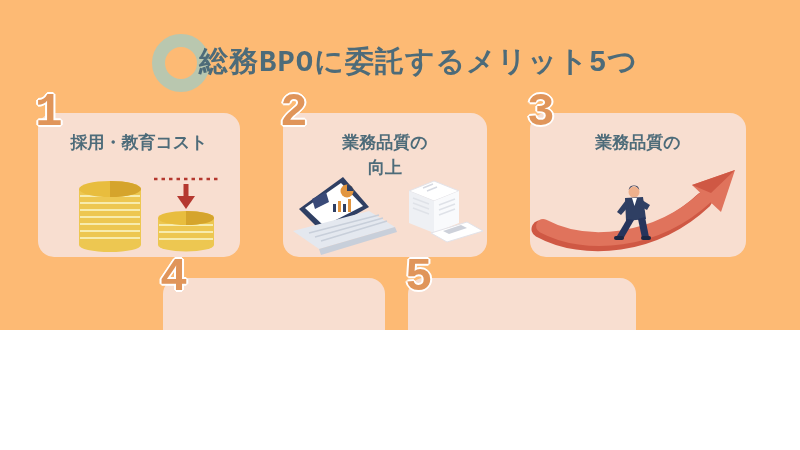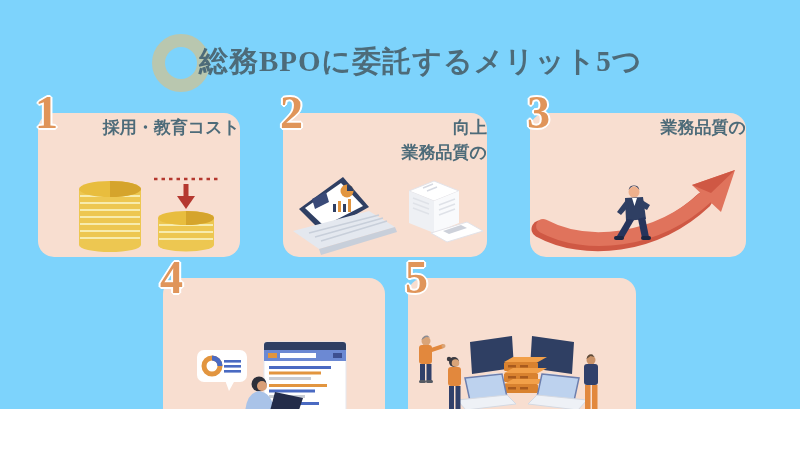--- a/index.html
+++ b/index.html
@@ -1,29 +1,29 @@
 <!DOCTYPE html>
 <html><head>
 <meta charset="utf-8">
 <style>
   html,body{margin:0;padding:0;background:#fff;}
-  .canvas{position:relative;width:800px;height:409px;background:#7dd3fc;overflow:hidden;
-          font-family:Liberation Serif, serif;}
+  .canvas{position:relative;width:800px;height:330px;background:#fdba74;overflow:hidden;
+          font-family:Liberation Mono, monospace;}
   
   .ring{position:absolute;left:152px;top:34px;width:32px;height:32px;border:13px solid #b9c7af;
         border-radius:50%;box-sizing:content-box;}
   .title{position:absolute;left:199px;top:42px;margin:0;font-size:29px;font-weight:bold;
          color:#4d6b79;letter-spacing:1px;white-space:nowrap;}
   
   .card{position:absolute;background:#f8ded0;border-radius:16px;}
   .num{position:absolute;left:-3px;top:-23px;font-size:46px;line-height:1;font-weight:bold;
        color:#e0955a;
        text-shadow:-2px 0 0 #fff,2px 0 0 #fff,0 -2px 0 #fff,0 2px 0 #fff,
                    -1px -1px 0 #fff,1px 1px 0 #fff,-1px 1px 0 #fff,1px -1px 0 #fff;}
-  .card-title{padding-top:3px;text-align:right;font-size:17px;font-weight:bold;
+  .card-title{padding-top:19px;text-align:center;font-size:17px;font-weight:bold;
               color:#4d6b79;line-height:1.45;}
   .illus{position:absolute;left:0;bottom:2px;display:block;}
   #card1{left:38px;top:113px;width:202px;height:144px;}
   #card2{left:283px;top:113px;width:204px;height:144px;}
   #card3{left:530px;top:113px;width:216px;height:144px;}
   #card4{left:163px;top:278px;width:222px;height:146px;}
   #card5{left:408px;top:278px;width:228px;height:146px;}
 </style>
 </head>
 <body>
@@ -59,22 +59,22 @@
       <g>
         <path d="M148 13v13" stroke="#b5382f" stroke-width="5" fill="none"></path>
         <path d="M139 25h18l-9 13z" fill="#b5382f"></path>
       </g>
     </svg>
   </section>
 
   <section class="card" id="card2">
     <span class="num">2</span>
     <div class="card-title">
+      <div>業務品質の</div>
       <div>向上</div>
-      <div>業務品質の</div>
     </div>
     <svg class="illus" width="204" height="84" viewBox="0 0 204 84">
       <g>
         <polygon points="16,38 60,6 86,36 40,62" fill="#2f3f63"></polygon>
         <polygon points="22,37 58,12 80,35 41,55" fill="#ffffff"></polygon>
         <polygon points="29,28 43,21 46,31 32,38" fill="#3a4a78"></polygon>
         <circle cx="64" cy="20" r="6.5" fill="#e2953f"></circle>
         <path d="M64 20V13.5A6.5 6.5 0 0 1 70.5 20Z" fill="#2f3f63"></path>
         <rect x="50" y="33" width="3" height="8" fill="#2f3f63"></rect>
         <rect x="55" y="30" width="3" height="11" fill="#e2953f"></rect>

